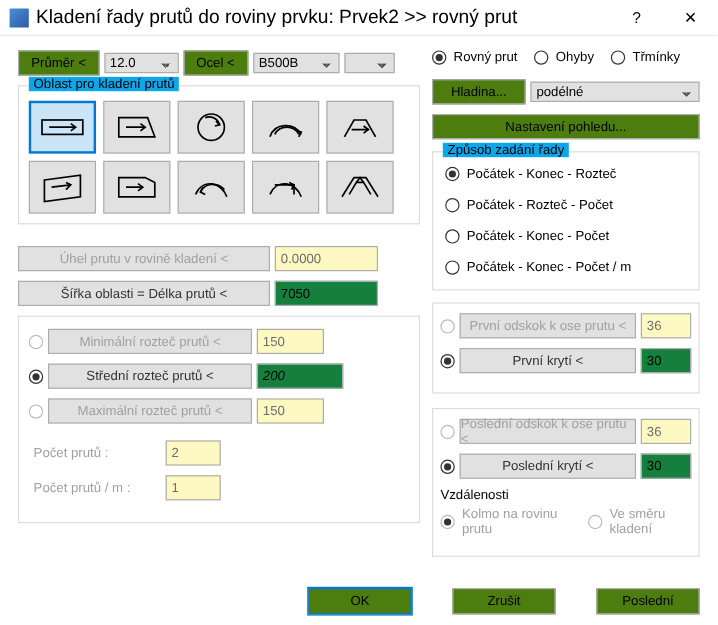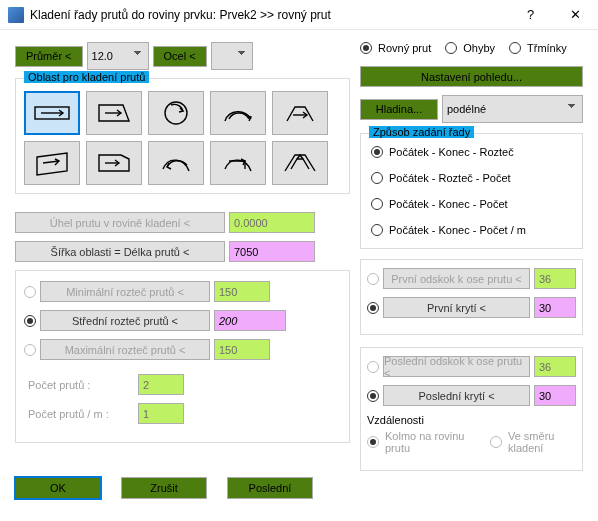--- a/index.html
+++ b/index.html
@@ -1,41 +1,41 @@
 <!DOCTYPE html>
 <html><head>
 <meta charset="utf-8">
 <style>
 *{box-sizing:border-box;margin:0;padding:0;font-family:"Segoe UI",Tahoma,sans-serif;font-size:11px}
 body{background:#fff;width:598px;height:521px;overflow:hidden}
 .titlebar{height:30px;background:#fff;border-bottom:1px solid #e8e8e8;display:flex;align-items:center;padding-left:8px}
 .titlebar-icon{width:16px;height:16px;background:linear-gradient(135deg,#4a90d9 0%,#2c5aa0 100%);margin-right:6px;border-radius:1px}
-.titlebar-text{flex:1;font-size:12px}
+.titlebar-text{flex:1;font-size:16px}
 .titlebar-btn{width:45px;height:30px;display:flex;align-items:center;justify-content:center;font-size:13px}
 .content{padding:12px 15px}
 .row{display:flex;align-items:center;gap:4px;margin-bottom:8px}
 .btn{background:#4d7c0f;border:1px solid #adadad;height:21px;padding:0 10px;display:inline-flex;align-items:center;justify-content:center;cursor:pointer}
-select{background:#e1e1e1;border:1px solid #adadad;height:28px;padding:0 4px;cursor:pointer;appearance:none;-webkit-appearance:none;padding-right:18px;background-image:linear-gradient(45deg,transparent 50%,#555 50%),linear-gradient(135deg,#555 50%,transparent 50%);background-position:calc(100% - 10px) 8px,calc(100% - 6px) 8px;background-size:4px 4px,4px 4px;background-repeat:no-repeat}
-input[type=text]{border:1px solid #adadad;height:21px;padding:0 4px;background:#f0abfc}
-input[type=text]:disabled{background:#bef264;color:#6d6d6d}
+select{background:#e1e1e1;border:1px solid #adadad;height:17px;padding:0 4px;cursor:pointer;appearance:none;-webkit-appearance:none;padding-right:18px;background-image:linear-gradient(45deg,transparent 50%,#555 50%),linear-gradient(135deg,#555 50%,transparent 50%);background-position:calc(100% - 10px) 8px,calc(100% - 6px) 8px;background-size:4px 4px,4px 4px;background-repeat:no-repeat}
+input[type=text]{border:1px solid #adadad;height:21px;padding:0 4px;background:#15803d}
+input[type=text]:disabled{background:#fef9c3;color:#6d6d6d}
 .group{border:1px solid #dcdcdc;padding:8px;position:relative;margin-top:6px}
 .group-title{position:absolute;top:-8px;left:8px;background:#0ea5e9;padding:0 4px}
 .shape-grid{display:grid;grid-template-columns:repeat(5,56px);gap:6px;margin-top:4px}
 .shape{width:56px;height:44px;border:1px solid #adadad;background:#e1e1e1;display:flex;align-items:center;justify-content:center;cursor:pointer}
 .shape.sel{background:#cce4f7;border-color:#0078d7;border-width:2px}
 .shape svg{width:38px;height:28px}
 .shape svg *{stroke:#000;fill:none;stroke-width:1.4}
 .radio,.radio-dis{display:flex;align-items:center;gap:6px;cursor:pointer}
 .radio-dis{color:#a0a0a0;cursor:default}
 .rcirc{width:12px;height:12px;border:1px solid #333;border-radius:50%;display:flex;align-items:center;justify-content:center;flex-shrink:0}
 .radio-dis .rcirc{border-color:#bbb}
 .rcirc.on::after{content:"";width:6px;height:6px;background:#333;border-radius:50%}
 .label-btn{background:#e1e1e1;border:1px solid #adadad;height:21px;display:flex;align-items:center;justify-content:center;color:#333}
 .label-btn.dis{color:#a0a0a0}
-.bottom-btns{display:flex;justify-content:flex-start;gap:20px;margin-top:6px}
+.bottom-btns{display:flex;justify-content:flex-end;gap:34px;margin-top:26px}
 .bottom-btns .btn{width:86px;height:22px}
 .bottom-btns .ok{border:1px solid #0078d7;outline:1px solid #0078d7}
 .split{display:flex;gap:10px}
 .left{flex:0 0 335px}
 .right{flex:1}
 .stack{display:flex;flex-direction:column;gap:10px}
 </style>
 </head>
 <body>
 
@@ -46,20 +46,21 @@
   <div class="titlebar-btn">✕</div>
 </div>
 
 <div class="content">
   <div class="split">
     <div class="left">
       <div class="row">
         <button class="btn">Průměr &lt;</button>
         <select style="width:62px"><option>12.0</option></select>
         <button class="btn">Ocel &lt;</button>
+        <select style="width:72px"><option>B500B</option></select>
         <select style="width:42px"><option></option></select>
       </div>
 
       <div class="group">
         <span class="group-title">Oblast pro kladení prutů</span>
         <div class="shape-grid">
           <div class="shape sel">
               <svg>
                 <rect x="2" y="8" width="34" height="12"></rect>
                 <line x1="8" y1="14" x2="30" y2="14"></line>
@@ -186,25 +187,25 @@
         <div class="radio">
             <span class="rcirc"></span>
             <span>Ohyby</span>
           </div>
         <div class="radio">
             <span class="rcirc"></span>
             <span>Třmínky</span>
           </div>
       </div>
       <div class="row">
-        <button class="btn" style="flex:1;justify-content:center">Nastavení pohledu...</button>
-      </div>
-      <div class="row">
         <button class="btn" style="width:78px">Hladina...</button>
         <select style="flex:1"><option>podélné</option></select>
+      </div>
+      <div class="row">
+        <button class="btn" style="flex:1;justify-content:center">Nastavení pohledu...</button>
       </div>
 
       <div class="group" style="margin-top:10px">
         <span class="group-title">Způsob zadání řady</span>
         <div class="stack" style="gap:14px;padding:4px 2px">
           <div class="radio">
               <span class="rcirc on"></span>
               <span>Počátek - Konec - Rozteč</span>
             </div>
           <div class="radio">

